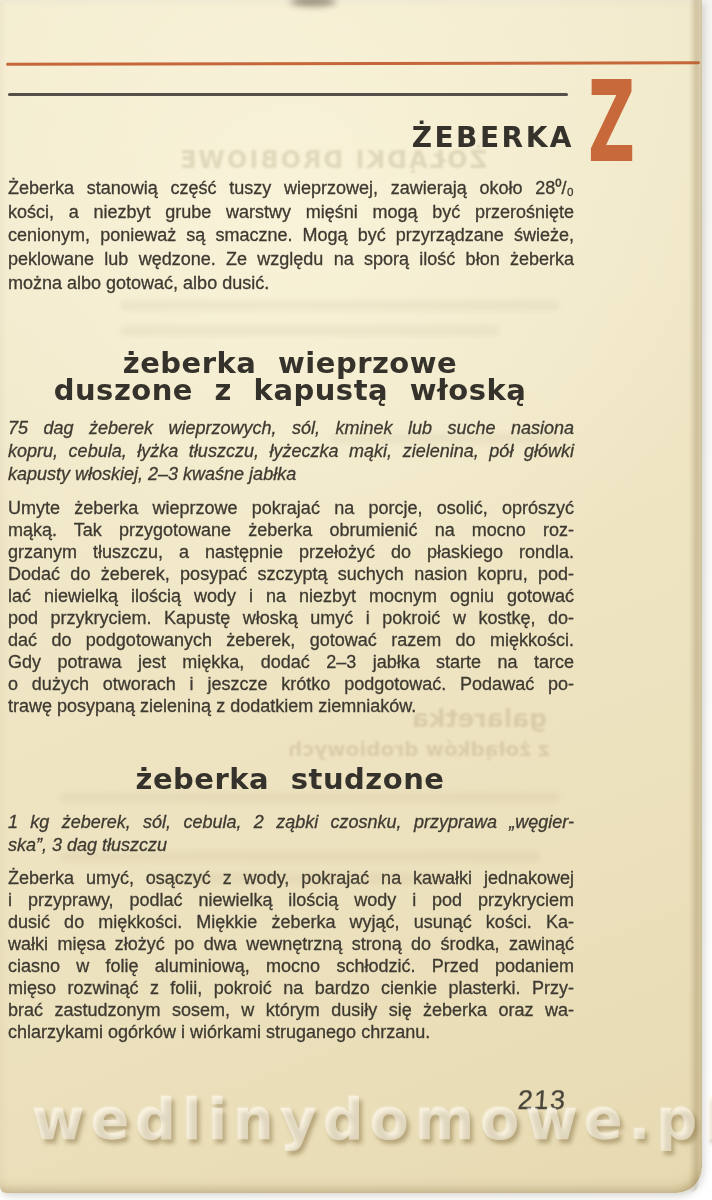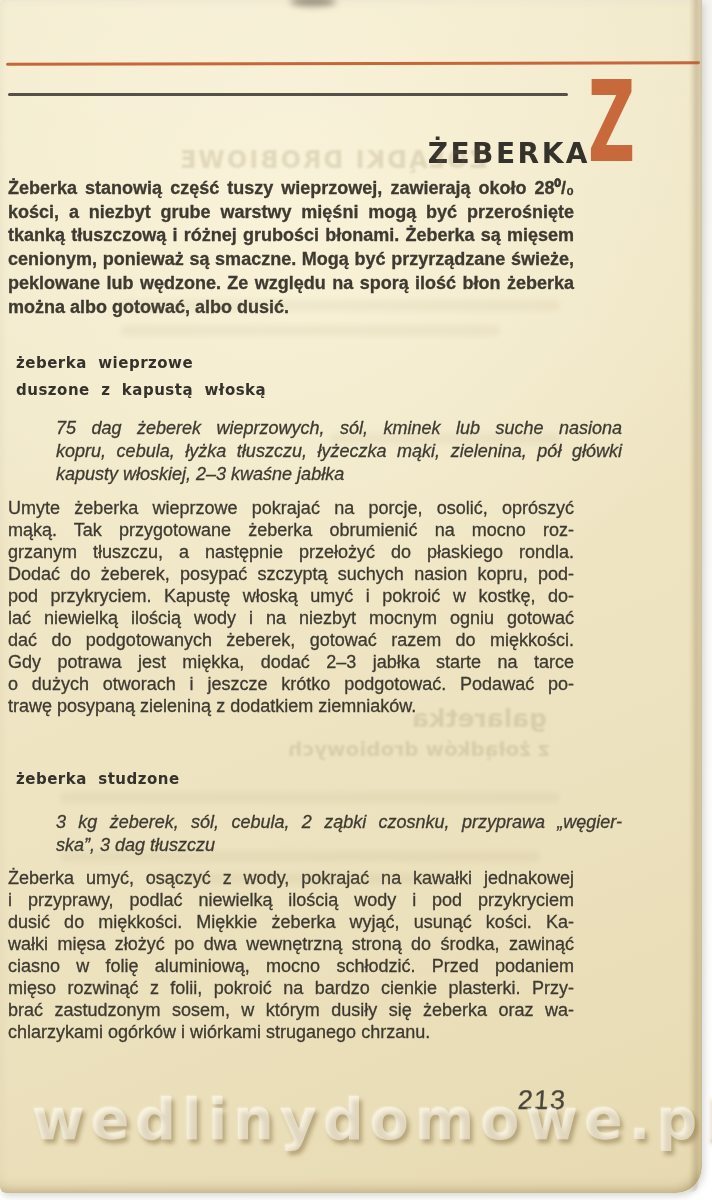--- a/index.html
+++ b/index.html
@@ -33,39 +33,39 @@
   .rule{position:absolute;}
   .rule-orange{left:6px;top:62px;width:694px;height:3px;background:#c5673a;border-radius:2px;transform:rotate(-.12deg);}
   .rule-gray{left:8px;top:93px;width:560px;height:2.5px;background:#55504a;border-radius:2px;}
   
   .chapter-letter{
     position:absolute;top:66px;left:588px;font-family:"DejaVu Sans",sans-serif;
     font-weight:bold;font-size:112px;line-height:1;color:#c8693c;
     transform:scaleX(.58);transform-origin:left top;letter-spacing:0;
   }
   .chapter-title{
-    position:absolute;left:8px;top:121px;width:566px;margin:16px;text-align:right;
+    position:absolute;left:8px;top:121px;width:566px;margin:0;text-align:right;
     font-family:"DejaVu Sans",sans-serif;font-weight:bold;font-size:28px;
     letter-spacing:2.5px;color:#35322b;
   }
   
   .txtblock{position:absolute;left:8px;width:566px;color:#3e3a31;-webkit-text-stroke:.3px currentColor;}
   .ln{text-align:justify;text-align-last:justify;white-space:normal;}
   .ln.end{text-align:right;text-align-last:left;}
-  .intro{top:177px;font-size:18px;line-height:23.7px;font-weight:bold;}
-  .ing{font-style:italic;font-size:18px;line-height:23.2px;margin-left:48px;}
+  .intro{top:177px;font-size:18px;line-height:23.7px;}
+  .ing{font-style:italic;font-size:18px;line-height:23.2px;}
   .ing1{top:417px;}
   .ing2{top:811px;}
   .method{font-size:18px;line-height:22px;}
   .m1{top:497px;}
   .m2{top:867px;}
   
   .recipe-title{
-    position:absolute;left:16px;width:564px;margin:0;text-align:left;
-    font-family:"DejaVu Sans",sans-serif;font-weight:bold;font-size:15px;
+    position:absolute;left:8px;width:564px;margin:0;text-align:center;
+    font-family:"DejaVu Sans",sans-serif;font-weight:bold;font-size:29px;
     line-height:27px;letter-spacing:.5px;word-spacing:.38em;color:#35322b;
   }
   .rt1{top:350px;}
   .rt2{top:766px;}
   
   .page-number{
     position:absolute;top:1085px;left:8px;width:558px;text-align:right;
     font-size:27px;color:#4b463c;transform:skewX(-4deg);letter-spacing:1px;
     -webkit-text-stroke:.3px currentColor;
   }
@@ -118,21 +118,20 @@
 
   <div class="rule rule-orange"></div>
   <div class="rule rule-gray"></div>
 
   <div class="chapter-letter">Z</div>
   <h1 class="chapter-title">ŻEBERKA</h1>
 
   <div class="txtblock intro">
     <div class="ln">Żeberka stanowią część tuszy wieprzowej, zawierają około 28⁰/₀</div>
     <div class="ln">kości, a niezbyt grube warstwy mięśni mogą być przerośnięte</div>
-    <div class="ln">tkanką tłuszczową i różnej grubości błonami. Żeberka są mięsem</div>
     <div class="ln">cenionym, ponieważ są smaczne. Mogą być przyrządzane świeże,</div>
     <div class="ln">peklowane lub wędzone. Ze względu na sporą ilość błon żeberka</div>
     <div class="ln end">można albo gotować, albo dusić.</div>
   </div>
 
   <h2 class="recipe-title rt1">
     <span>żeberka wieprzowe</span><br>
     <span>duszone z kapustą włoską</span>
   </h2>
 
@@ -140,34 +139,34 @@
     <div class="ln">75 dag żeberek wieprzowych, sól, kminek lub suche nasiona</div>
     <div class="ln">kopru, cebula, łyżka tłuszczu, łyżeczka mąki, zielenina, pół główki</div>
     <div class="ln end">kapusty włoskiej, 2–3 kwaśne jabłka</div>
   </div>
 
   <div class="txtblock method m1">
     <div class="ln">Umyte żeberka wieprzowe pokrajać na porcje, osolić, oprószyć</div>
     <div class="ln">mąką. Tak przygotowane żeberka obrumienić na mocno roz-</div>
     <div class="ln">grzanym tłuszczu, a następnie przełożyć do płaskiego rondla.</div>
     <div class="ln">Dodać do żeberek, posypać szczyptą suchych nasion kopru, pod-</div>
+    <div class="ln">lać niewielką ilością wody i na niezbyt mocnym ogniu gotować</div>
     <div class="ln">pod przykryciem. Kapustę włoską umyć i pokroić w kostkę, do-</div>
-    <div class="ln">lać niewielką ilością wody i na niezbyt mocnym ogniu gotować</div>
     <div class="ln">dać do podgotowanych żeberek, gotować razem do miękkości.</div>
     <div class="ln">Gdy potrawa jest miękka, dodać 2–3 jabłka starte na tarce</div>
     <div class="ln">o dużych otworach i jeszcze krótko podgotować. Podawać po-</div>
     <div class="ln end">trawę posypaną zieleniną z dodatkiem ziemniaków.</div>
   </div>
 
   <h2 class="recipe-title rt2">
     <span>żeberka studzone</span>
   </h2>
 
   <div class="txtblock ing ing2">
-    <div class="ln">3 kg żeberek, sól, cebula, 2 ząbki czosnku, przyprawa „węgier-</div>
+    <div class="ln">1 kg żeberek, sól, cebula, 2 ząbki czosnku, przyprawa „węgier-</div>
     <div class="ln end">ska”, 3 dag tłuszczu</div>
   </div>
 
   <div class="txtblock method m2">
     <div class="ln">Żeberka umyć, osączyć z wody, pokrajać na kawałki jednakowej</div>
     <div class="ln">i przyprawy, podlać niewielką ilością wody i pod przykryciem</div>
     <div class="ln">dusić do miękkości. Miękkie żeberka wyjąć, usunąć kości. Ka-</div>
     <div class="ln">wałki mięsa złożyć po dwa wewnętrzną stroną do środka, zawinąć</div>
     <div class="ln">ciasno w folię aluminiową, mocno schłodzić. Przed podaniem</div>
     <div class="ln">mięso rozwinąć z folii, pokroić na bardzo cienkie plasterki. Przy-</div>

